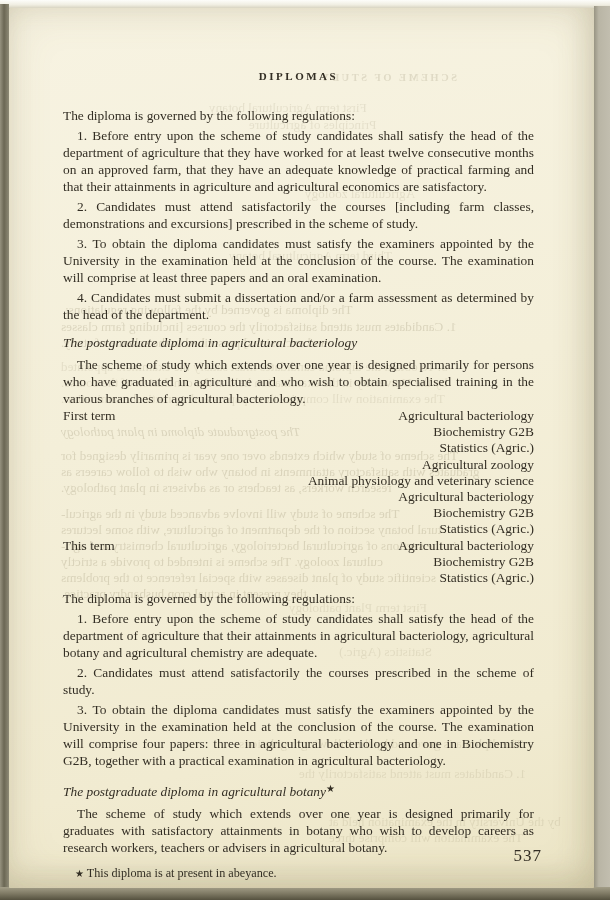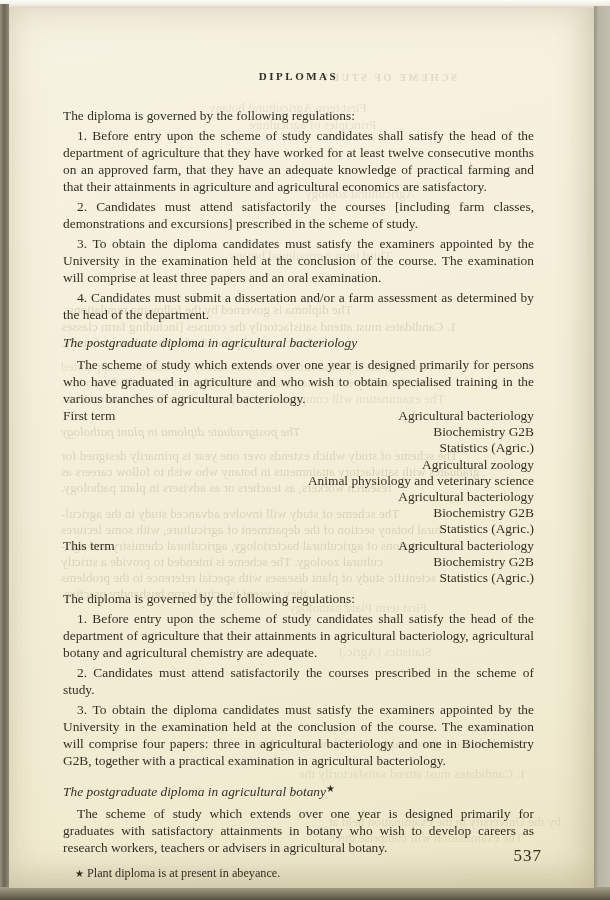--- a/index.html
+++ b/index.html
@@ -186,18 +186,18 @@
       </div>
 
       <p class="lead" style="margin-top:4px;">The diploma is governed by the following regulations:</p>
       <p class="reg">1. Before entry upon the scheme of study candidates shall satisfy the head of the department of agriculture that their attainments in agricultural bacteriology, agricultural botany and agricultural chemistry are adequate.</p>
       <p class="reg">2. Candidates must attend satisfactorily the courses prescribed in the scheme of study.</p>
       <p class="reg">3. To obtain the diploma candidates must satisfy the examiners appointed by the University in the examination held at the conclusion of the course. The examination will comprise four papers: three in agricultural bacteriology and one in Biochemistry G2B, together with a practical examination in agricultural bacteriology.</p>
 
       <h3 class="section-heading"><span>The postgraduate diploma in agricultural botany</span><span class="star">★</span></h3>
       <p class="reg">The scheme of study which extends over one year is designed primarily for graduates with satisfactory attainments in botany who wish to develop careers as research workers, teachers or advisers in agricultural botany.</p>
 
-      <p class="footnote"><span class="star">★</span><span> Plant diploma is at present in abeyance.</span></p>
+      <p class="footnote"><span class="star">★</span><span> This diploma is at present in abeyance.</span></p>
     </div>
 
     <div class="page-number">537</div>
   </div>
 </div>
 
 </body></html>

